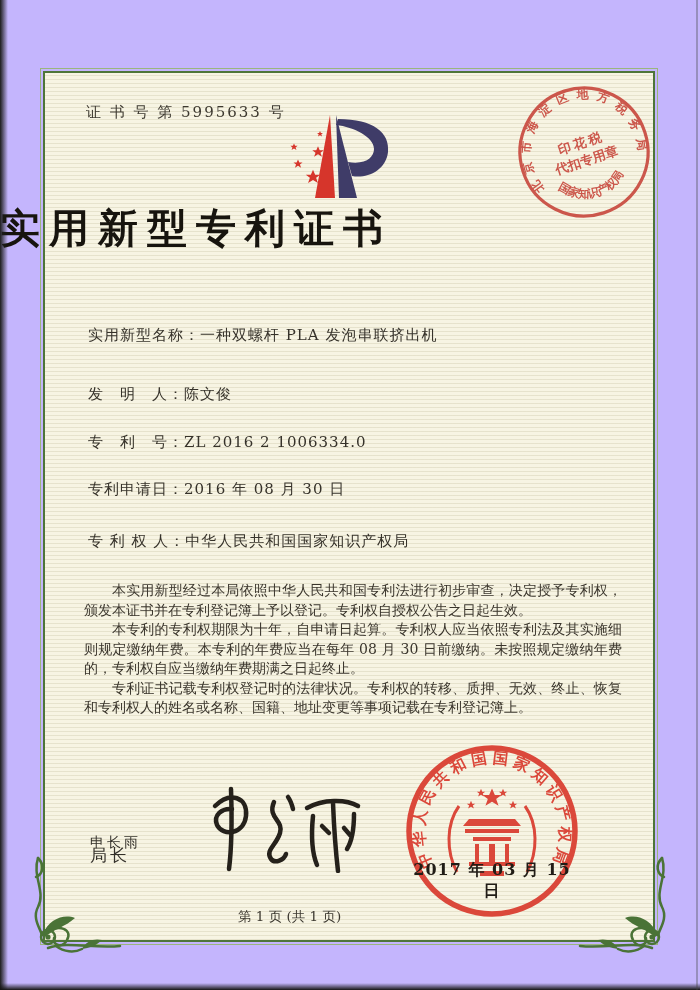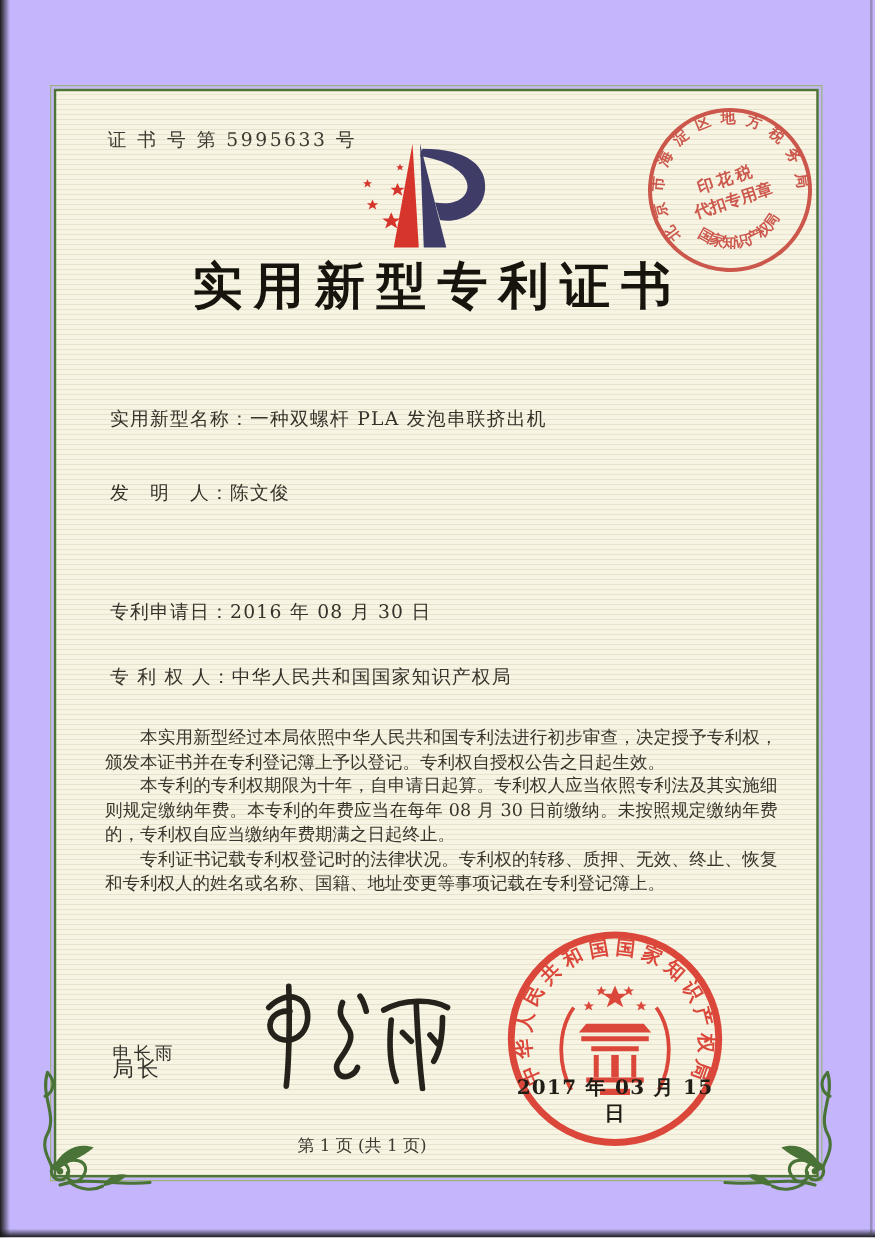--- a/index.html
+++ b/index.html
@@ -26,21 +26,21 @@
     border:2px solid #4e7539;
     background-color:#f7f4e3;
     background-image:repeating-linear-gradient(0deg,
       rgba(187,181,146,.28) 0px, rgba(187,181,146,.28) 1px,
       transparent 1px, transparent 4px);
   }
   .cert-number{position:absolute;left:86px;top:103px;font-size:15px;
     letter-spacing:2px;color:#3d3930;}
   .logo{position:absolute;left:282px;top:111px;}
   .tax-stamp{position:absolute;left:508px;top:76px;transform:rotate(-18deg);opacity:.9;}
-  .title{position:absolute;left:0;top:201px;width:700px;text-align:center;
+  .title{position:absolute;left:0;top:201px;width:700px;
     font-size:40px;font-weight:bold;letter-spacing:9px;color:#17140e;}
   .field{position:absolute;left:88px;font-size:15px;letter-spacing:1px;color:#36322a;white-space:nowrap;margin-top:34px;}
   .f0{top:292px}.f1{top:351px}.f2{top:399px}.f3{top:446px}.f4{top:498px}.f5{top:546px}
   .body-text{position:absolute;left:84px;top:581px;width:538px;
     font-size:14px;line-height:19.5px;text-align:justify;color:#3a352c;}
   .body-text p{margin:0;text-indent:2em;}
   .director-title{position:absolute;left:90px;top:844px;font-size:17px;letter-spacing:3px;color:#33302a;}
   .director-name{position:absolute;left:90px;top:834px;font-size:14px;letter-spacing:3px;color:#33302a;}
   .signature{position:absolute;left:195px;top:778px;}
   .seal{position:absolute;left:403px;top:742px;opacity:.92;}
@@ -95,20 +95,23 @@
     <text x="76" y="89" text-anchor="middle" font-size="13" fill="#c8473c" font-weight="bold">代扣专用章</text>
   </svg>
 
   <div class="title">实用新型专利证书</div>
 
   <div class="field f0">
     <span>实用新型名称：</span><span>一种双螺杆 PLA 发泡串联挤出机</span>
   </div>
   <div class="field f1">
     <span>发　明　人：</span><span>陈文俊</span>
+  </div>
+  <div class="field f2">
+    <span>专　利　号：</span><span>ZL 2016 2 1006334.0</span>
   </div>
   <div class="field f3">
     <span>专利申请日：</span><span>2016 年 08 月 30 日</span>
   </div>
   <div class="field f4">
     <span>专 利 权 人：</span><span>中华人民共和国国家知识产权局</span>
   </div>
 
   <div class="body-text">
     <p>本实用新型经过本局依照中华人民共和国专利法进行初步审查，决定授予专利权，颁发本证书并在专利登记簿上予以登记。专利权自授权公告之日起生效。</p>

